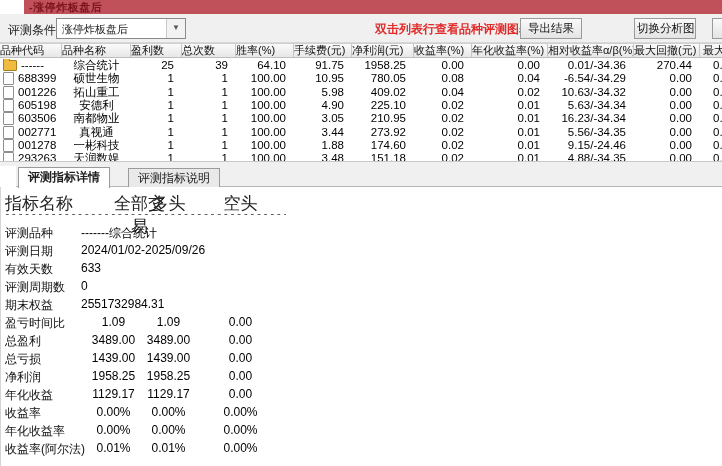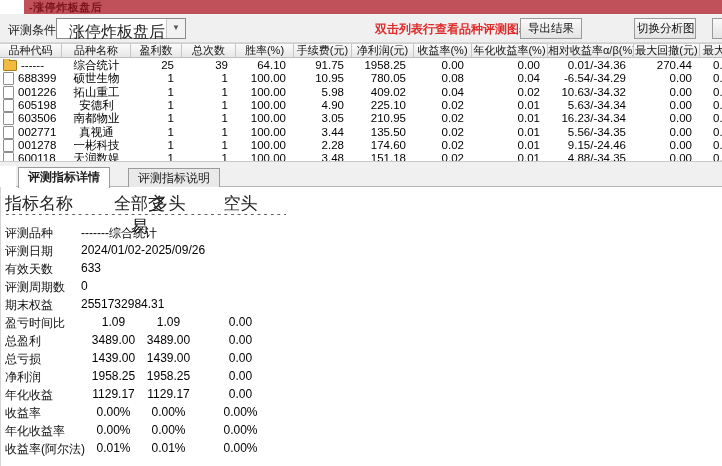--- a/index.html
+++ b/index.html
@@ -20,21 +20,21 @@
   
   .toolbar{
     position:absolute;left:0;top:14px;width:722px;height:29px;
     background:#f0f0f0;border-bottom:1px solid #d8d8d8;box-sizing:border-box;
   }
   .cond-label{position:absolute;left:8px;top:8px;font-size:12px;color:#222;}
   .dropdown{
     position:absolute;left:56px;top:4px;width:130px;height:21px;
     background:#fff;border:1px solid #8a8a8a;box-sizing:border-box;
   }
-  .dropdown .dval{position:absolute;left:12px;top:3px;font-size:16px;color:#222;}
+  .dropdown .dval{position:absolute;left:5px;top:3px;font-size:11px;color:#222;}
   .dropdown .darrow{
     position:absolute;right:0;top:0;width:18px;height:19px;
     background:#f2f2f2;border-left:1px solid #c9c9c9;
     text-align:center;line-height:18px;font-size:8px;color:#555;
   }
   .hint{
     position:absolute;left:375px;top:7px;
     color:#e02b2b;font-weight:bold;font-size:12px;
   }
   .btn{
@@ -47,21 +47,21 @@
   .btn-export{left:520px;width:62px;}
   .btn-switch{left:634px;width:62px;padding:0 2px;}
   .btn-partial{left:712px;width:60px;}
   
   .thead{
     position:absolute;left:0;top:43px;width:790px;height:15px;
     display:flex;background:linear-gradient(#fbfbfb,#e7e7e7);
     border-top:1px solid #cfcfcf;border-bottom:1px solid #bdbdbd;box-sizing:border-box;
   }
   .thead .c{
-    font-size:11px;line-height:13px;text-align:center;color:#111;
+    font-size:11px;line-height:13px;text-align:left;color:#111;
     border-right:1px solid #c6c6c6;box-sizing:border-box;overflow:hidden;white-space:nowrap;
   }
   .tbody{
     position:absolute;left:0;top:59px;width:790px;height:102px;overflow:hidden;
   }
   .trow{display:flex;height:13.3px;align-items:center;}
   .trow .c{
     font-size:11.5px;line-height:13px;text-align:right;
     padding-right:8px;box-sizing:border-box;overflow:hidden;white-space:nowrap;color:#000;
   }
@@ -240,48 +240,48 @@
     <div class="trow">
     <span class="c c-code">
       <i class="ic ic-doc"></i>
       <span class="codetxt">002771</span>
     </span>
     <span class="c c-name">真视通</span>
     <span class="c c-win">1</span>
     <span class="c c-total">1</span>
     <span class="c c-rate">100.00</span>
     <span class="c c-fee">3.44</span>
-    <span class="c c-profit">135.50</span>
+    <span class="c c-profit">273.92</span>
     <span class="c c-yield">0.02</span>
     <span class="c c-annual">0.01</span>
     <span class="c c-alpha">5.56/-34.35</span>
     <span class="c c-dd">0.00</span>
     <span class="c c-ddr">0.00</span>
   </div>
     <div class="trow">
     <span class="c c-code">
       <i class="ic ic-doc"></i>
       <span class="codetxt">001278</span>
     </span>
     <span class="c c-name">一彬科技</span>
     <span class="c c-win">1</span>
     <span class="c c-total">1</span>
     <span class="c c-rate">100.00</span>
-    <span class="c c-fee">2.28</span>
+    <span class="c c-fee">1.88</span>
     <span class="c c-profit">174.60</span>
     <span class="c c-yield">0.02</span>
     <span class="c c-annual">0.01</span>
     <span class="c c-alpha">9.15/-24.46</span>
     <span class="c c-dd">0.00</span>
     <span class="c c-ddr">0.00</span>
   </div>
     <div class="trow">
     <span class="c c-code">
       <i class="ic ic-doc"></i>
-      <span class="codetxt">600118</span>
+      <span class="codetxt">293263</span>
     </span>
     <span class="c c-name">天润数娱</span>
     <span class="c c-win">1</span>
     <span class="c c-total">1</span>
     <span class="c c-rate">100.00</span>
     <span class="c c-fee">3.48</span>
     <span class="c c-profit">151.18</span>
     <span class="c c-yield">0.02</span>
     <span class="c c-annual">0.01</span>
     <span class="c c-alpha">4.88/-34.35</span>

